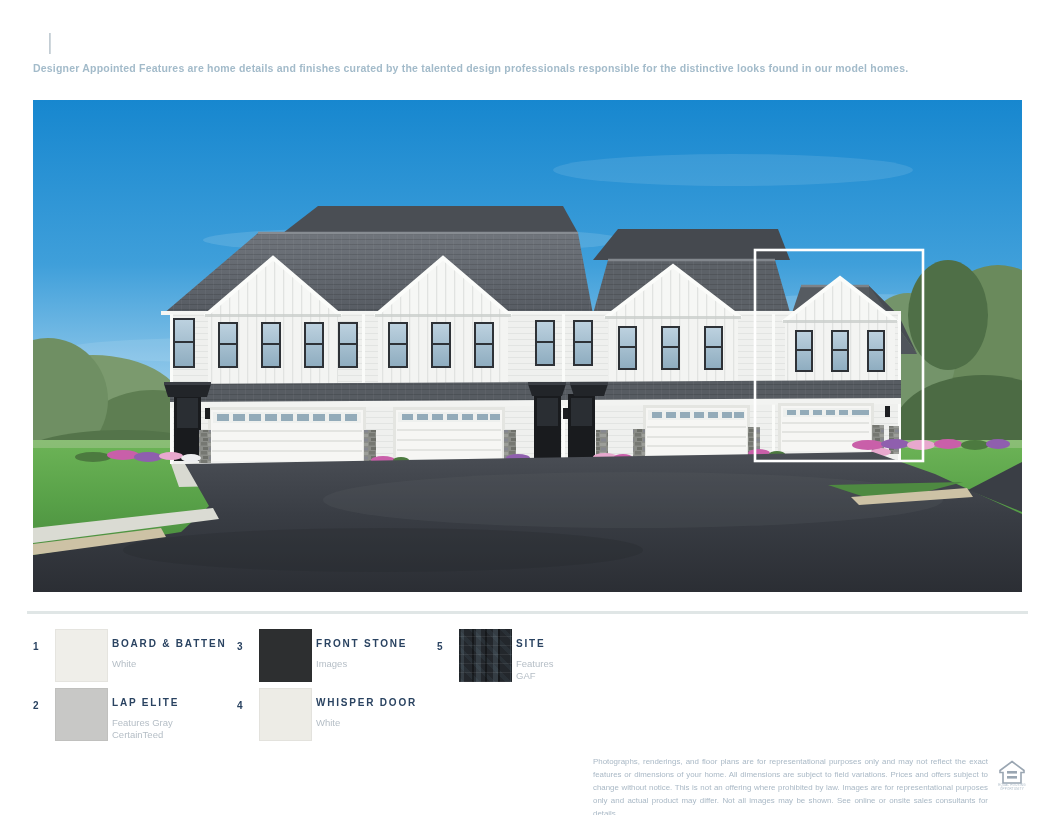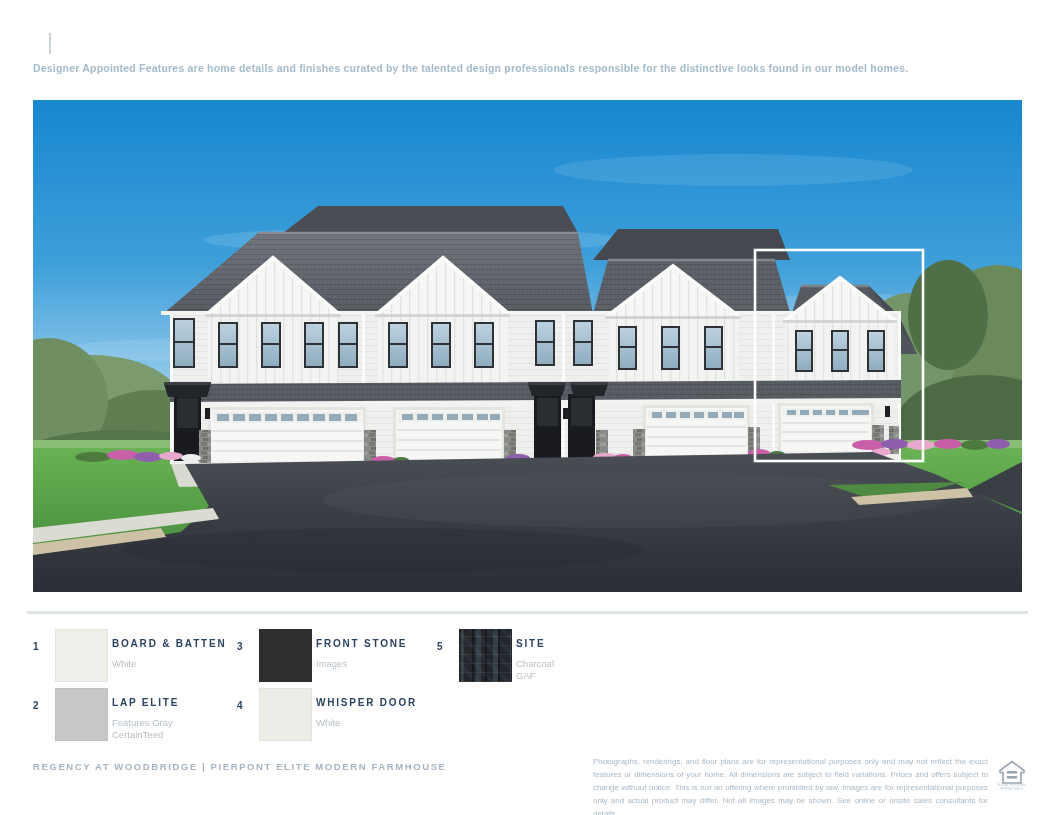--- a/index.html
+++ b/index.html
@@ -435,21 +435,21 @@
       <div class="leg-label">FRONT STONE</div>
       <div class="leg-finish">Images</div>
       <div class="leg-brand"></div>
     </div>
   </div>
   <div class="leg-item">
     <div class="leg-num">5</div>
     <div class="sw sw-5"></div>
     <div class="leg-txt">
       <div class="leg-label">SITE</div>
-      <div class="leg-finish">Charcoal</div>
+      <div class="leg-finish">Features</div>
       <div class="leg-brand">GAF</div>
     </div>
   </div>
   <div class="leg-item">
     <div class="leg-num">2</div>
     <div class="sw sw-2"></div>
     <div class="leg-txt">
       <div class="leg-label">LAP ELITE</div>
       <div class="leg-finish">Features Gray</div>
       <div class="leg-brand">CertainTeed</div>
@@ -460,21 +460,20 @@
     <div class="sw sw-4"></div>
     <div class="leg-txt">
       <div class="leg-label">WHISPER DOOR</div>
       <div class="leg-finish">White</div>
       <div class="leg-brand"></div>
     </div>
   </div>
 </div>
 
 <div class="foot-left">
-  <div>REGENCY AT WOODBRIDGE  |  PIERPONT ELITE MODERN FARMHOUSE</div>
 </div>
 
 <div class="foot-disc">Photographs, renderings, and floor plans are for representational purposes only and may not reflect the exact features or dimensions of your home. All dimensions are subject to field variations. Prices and offers subject to change without notice. This is not an offering where prohibited by law. Images are for representational purposes only and actual product may differ. Not all images may be shown. See online or onsite sales consultants for details.</div>
 
 <svg class="eho" viewBox="0 0 26 26">
   <path d="M13,1.5 L25,10.5 L25,12.5 L22,12.5 L22,23 L4,23 L4,12.5 L1,12.5 L1,10.5 Z" fill="none" stroke="#9aa6b2" stroke-width="1.6"></path>
   <rect x="8" y="11" width="10" height="2.6" fill="#9aa6b2"></rect>
   <rect x="8" y="16" width="10" height="2.6" fill="#9aa6b2"></rect>
 </svg>
 <div class="eho-label">EQUAL HOUSING OPPORTUNITY</div>

